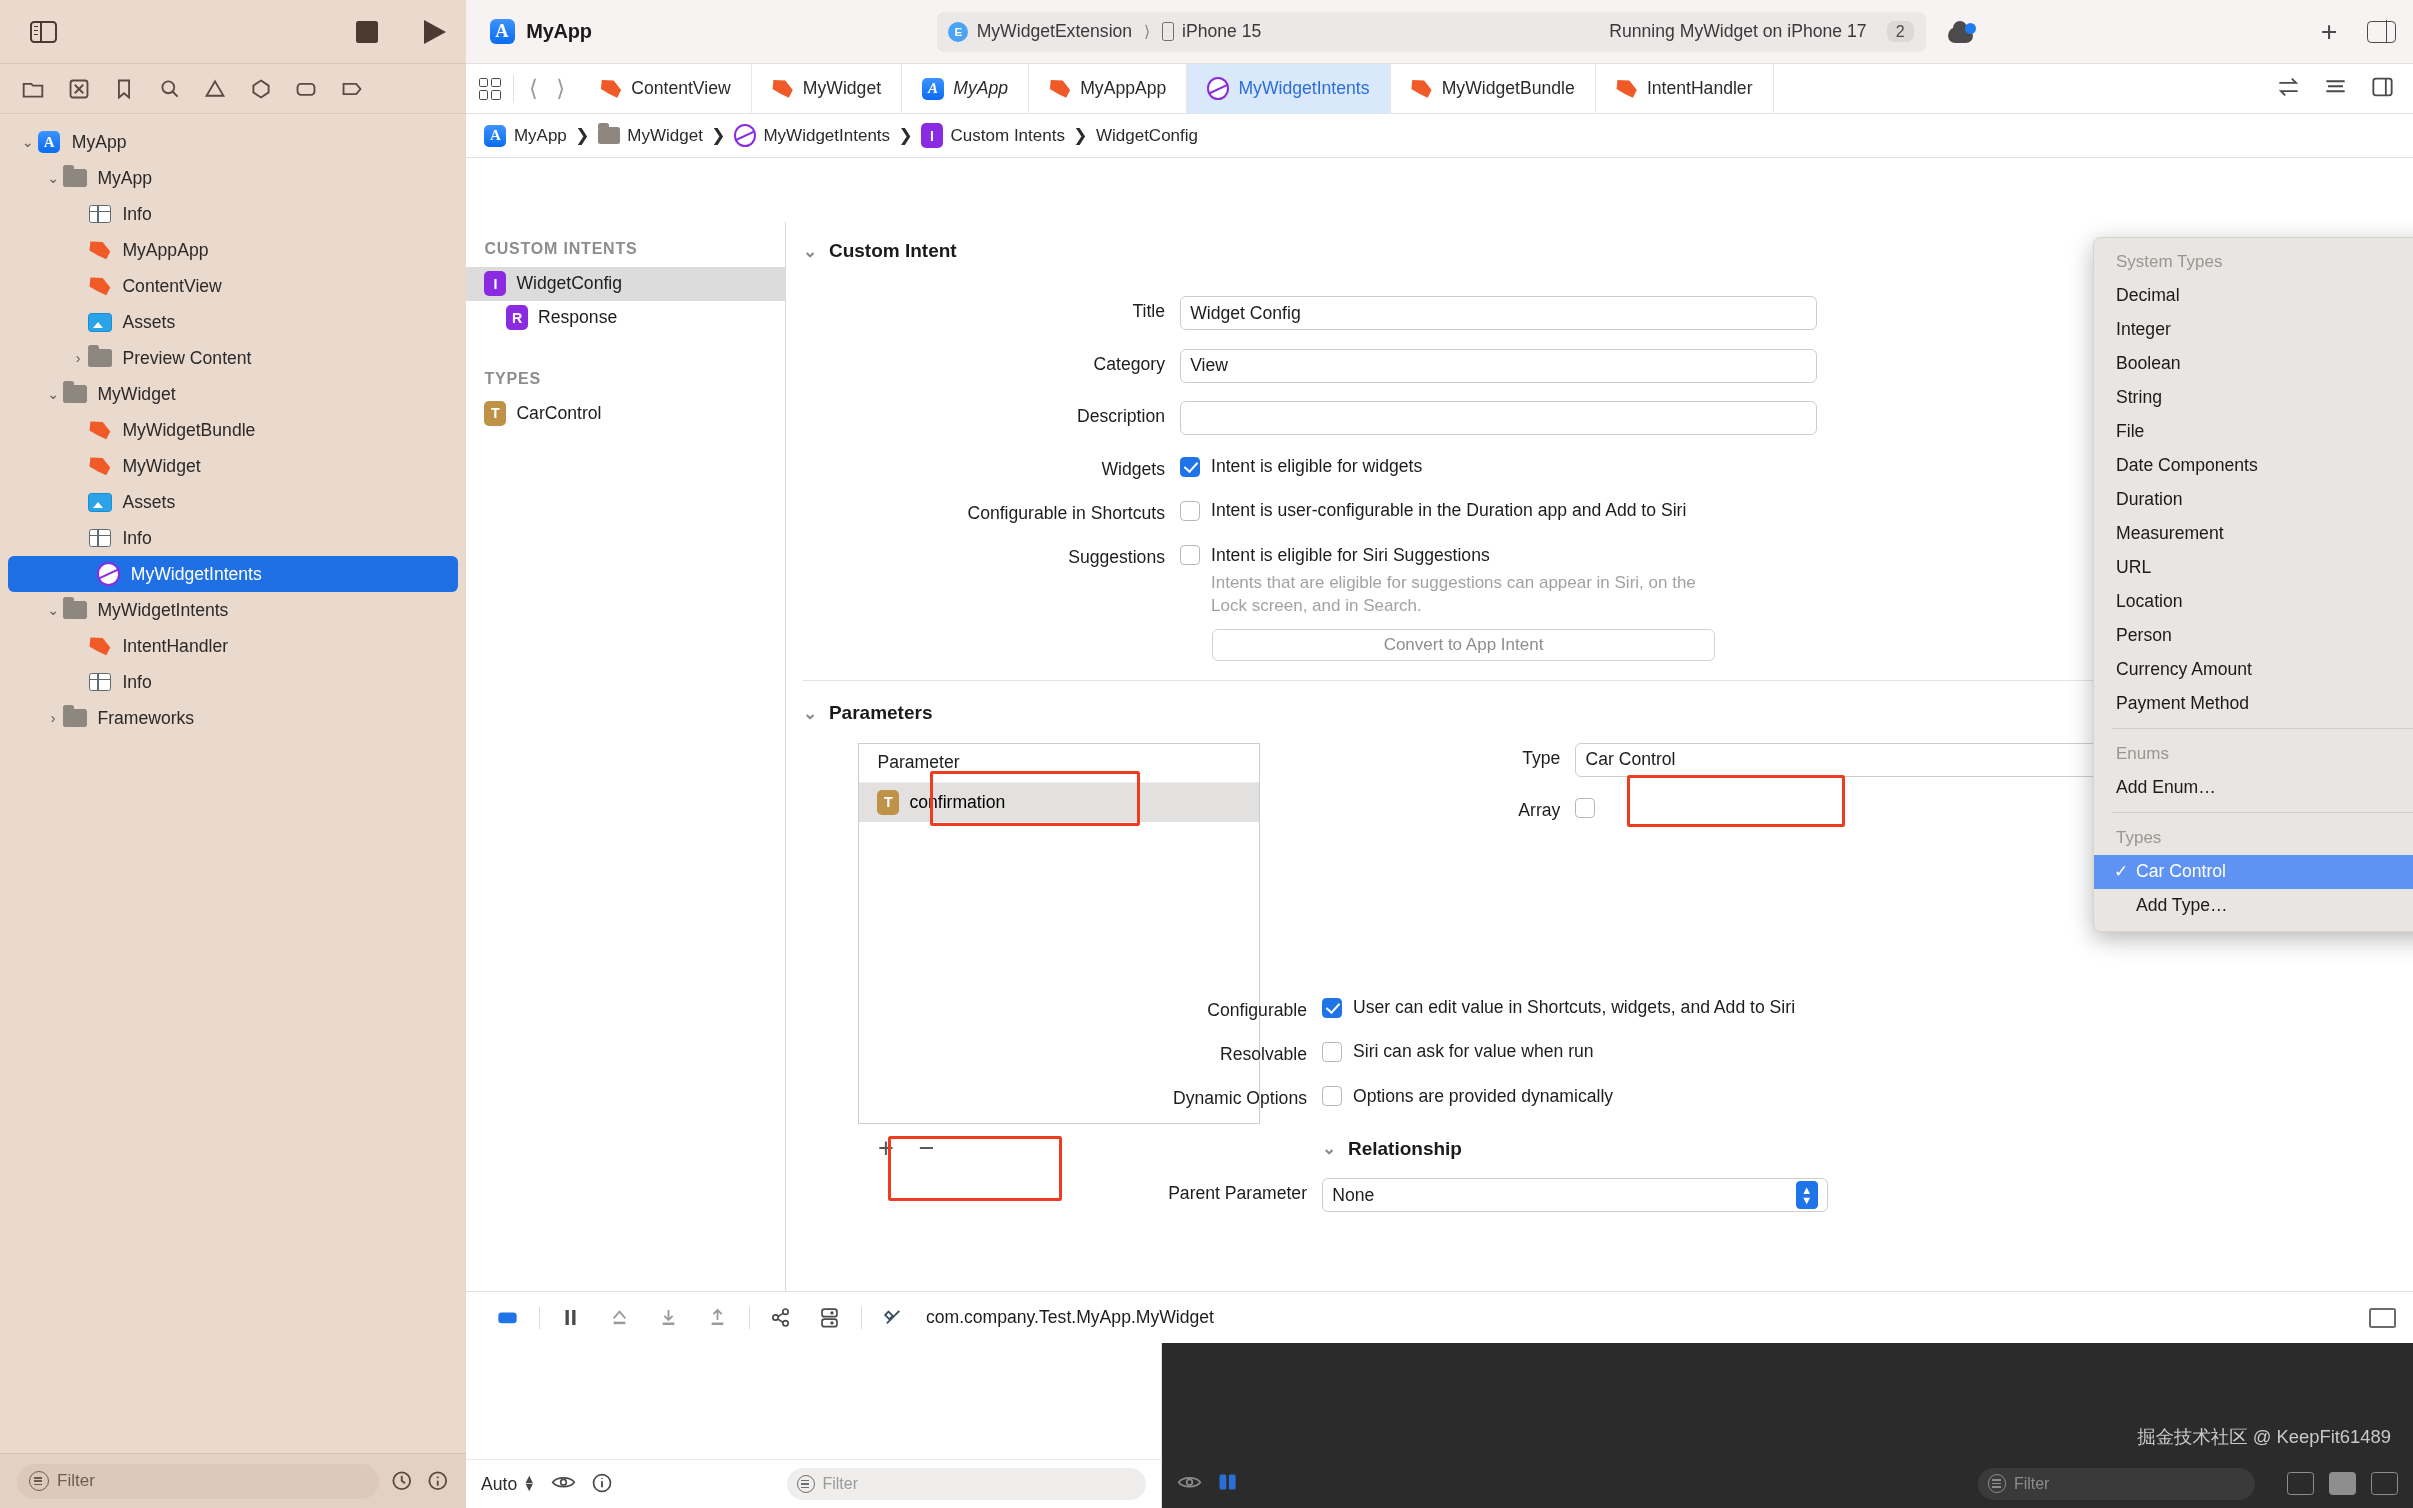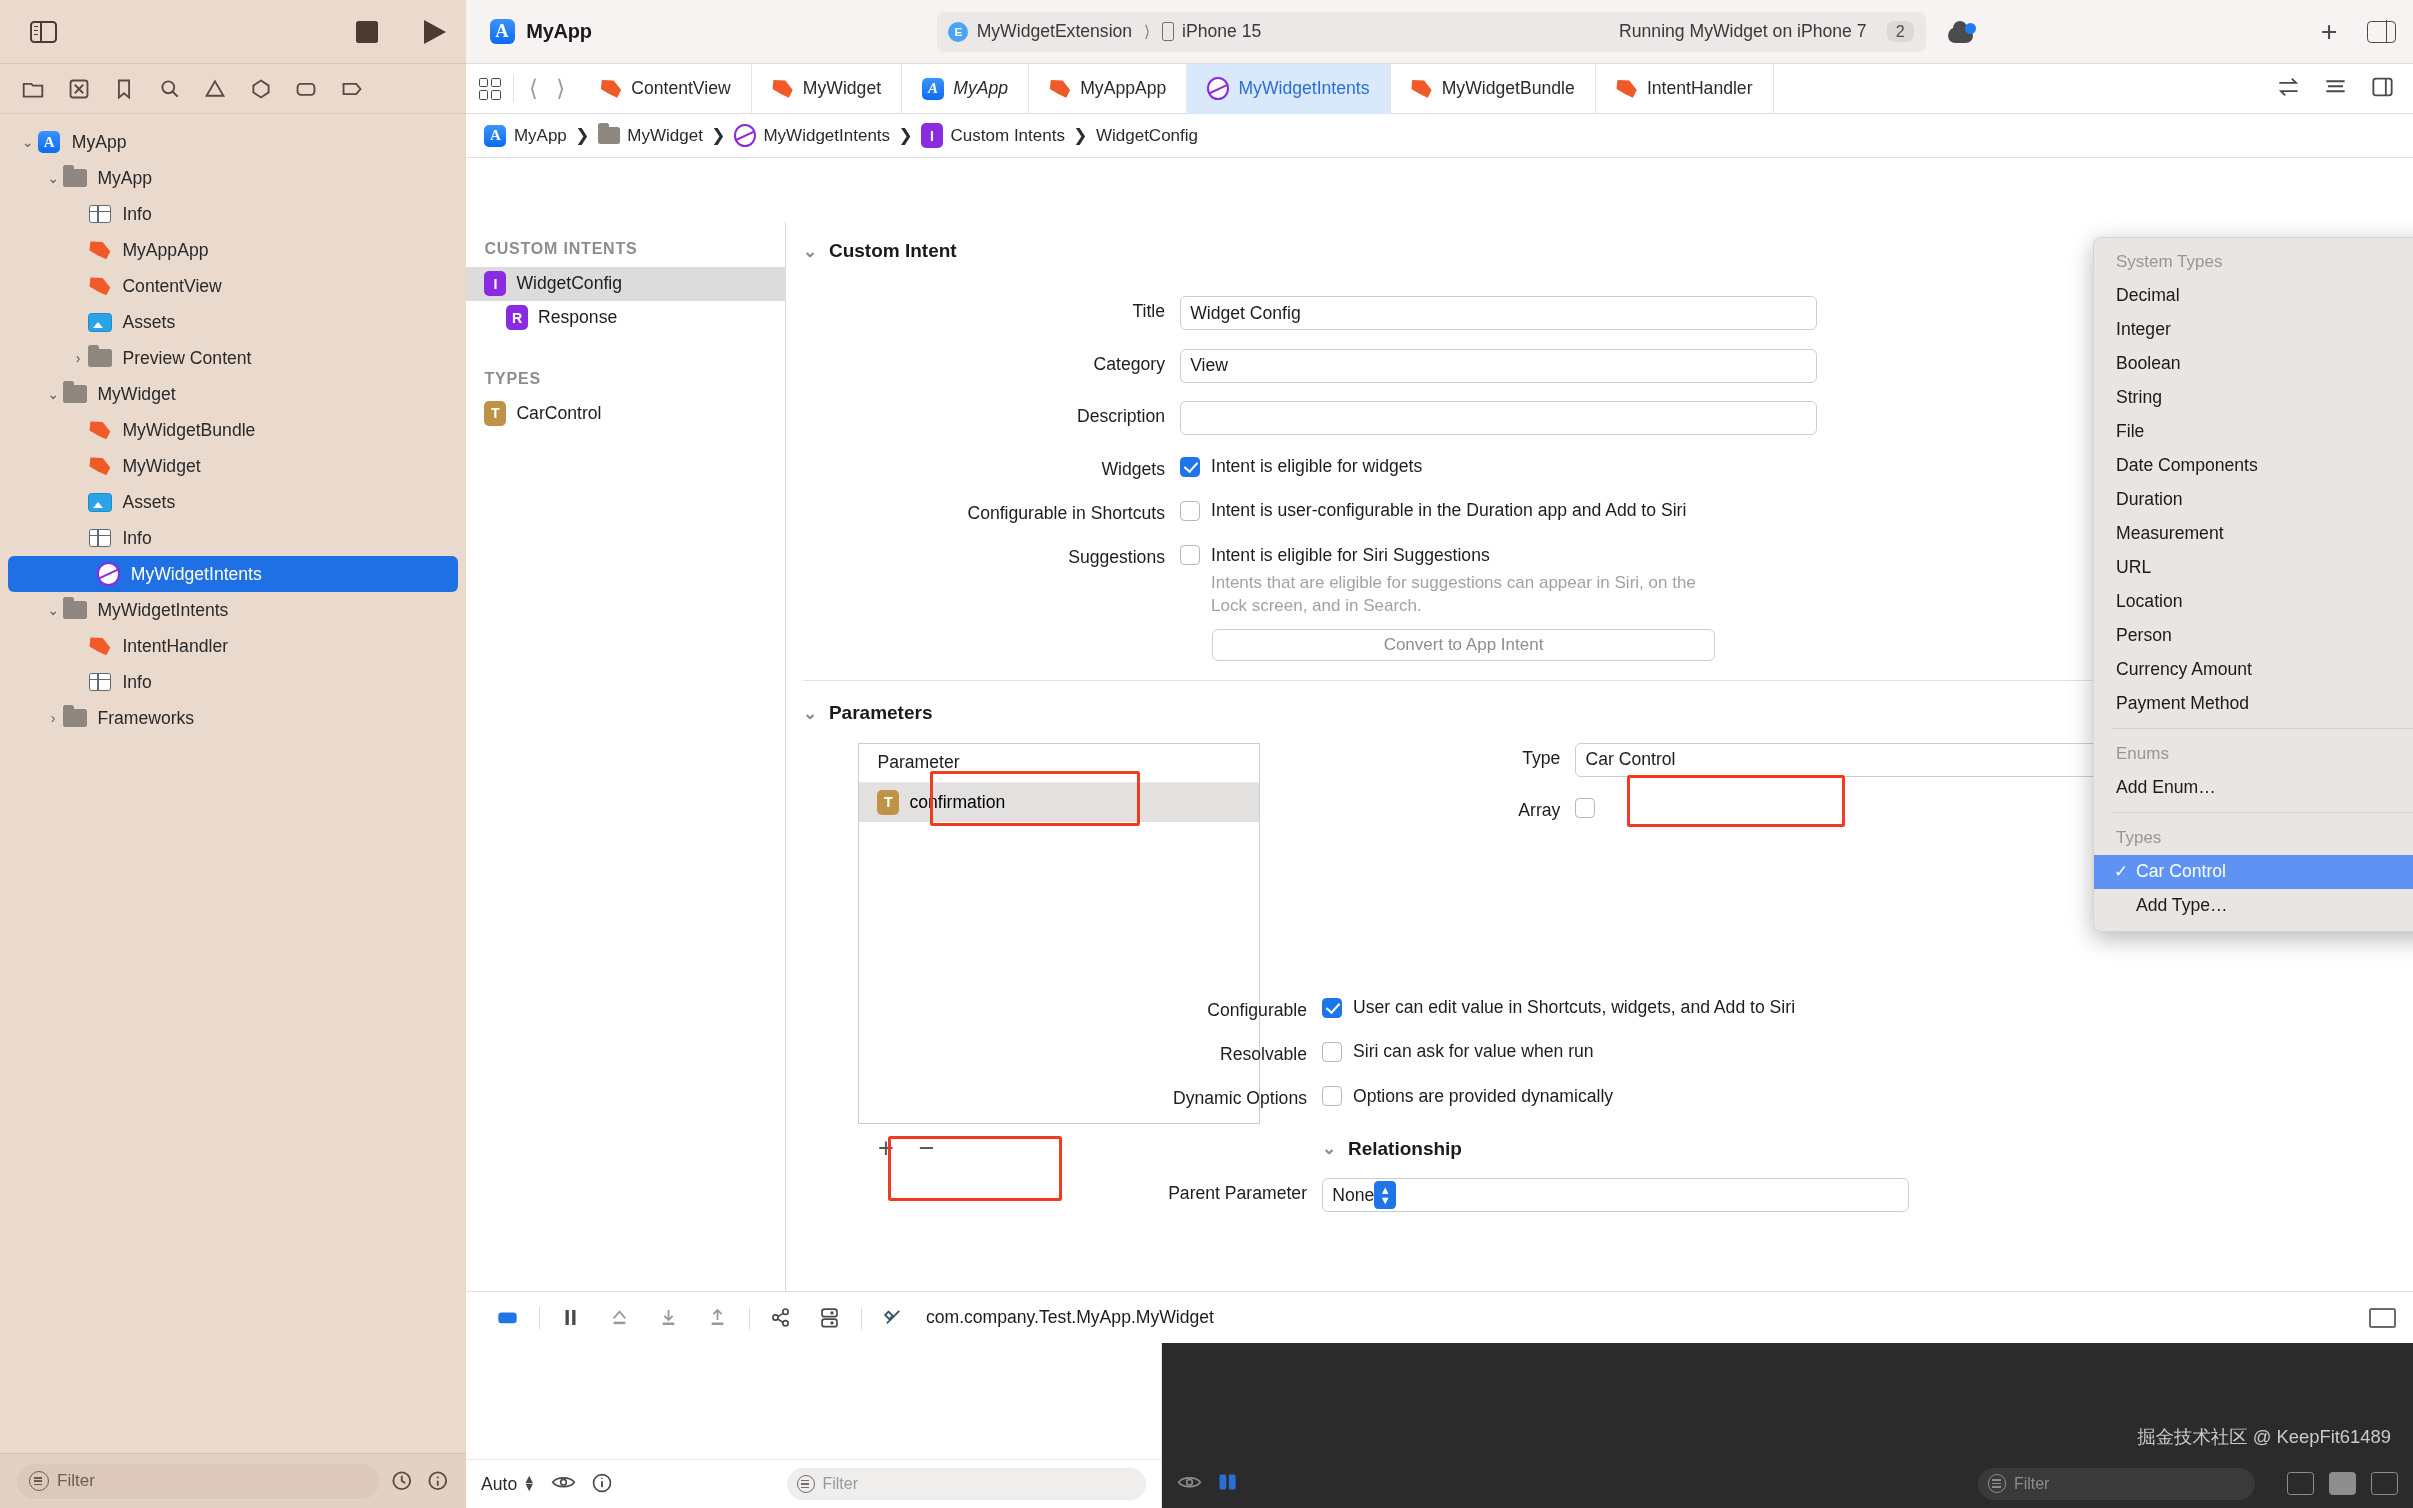--- a/index.html
+++ b/index.html
@@ -234,21 +234,21 @@
     <div class="tb-right">
       <div class="appicon">A</div>
       <div class="proj-title">MyApp</div>
 
       <div class="scheme-chip">
         <div class="badge-circ">E</div>
         <div class="scheme-name">MyWidgetExtension</div>
         <div class="chev-r">⟩</div>
         <div class="dev-glyph"></div>
         <div class="scheme-name">iPhone 15</div>
-        <div class="status-msg">Running MyWidget on iPhone 7</div>
+        <div class="status-msg">Running MyWidget on iPhone 17</div>
         <div class="status-count">2</div>
       </div>
 
       <div class="cloud-glyph">
         <div class="c1"></div>
           <div class="c2"></div>
           <div class="c3"></div>
       </div>
       <div class="tb-plus">+</div>
       <div class="insp-glyph"></div>
@@ -708,21 +708,21 @@
 
           <div style="padding:10px 0 0 536px; margin-left:-520px">
             <div class="sec-title" style="margin-left:520px">
               <span class="disc">⌄</span>
               <span>Relationship</span>
             </div>
           </div>
 
           <div class="formrow" style="margin-top:18.4px">
             <div class="flabel" style="width:536px">Parent Parameter</div>
-            <div class="finput" style="width:587px; ">
+            <div class="finput" style="width:506px; justify-content:space-between">
               <span>None</span>
               <span class="stepper-blue">
                   <span>▲</span>
                   <span>▼</span>
                 </span>
             </div>
           </div>
         </div>
 
       </div>

